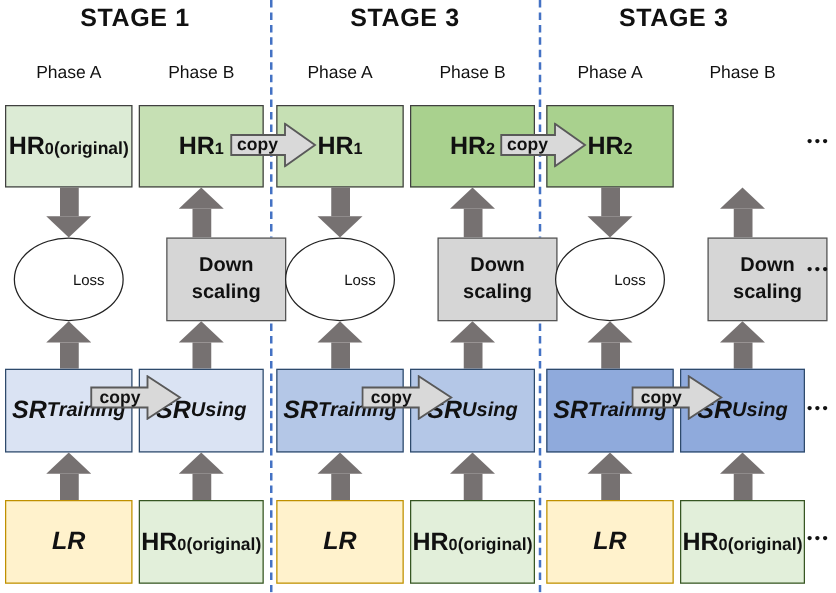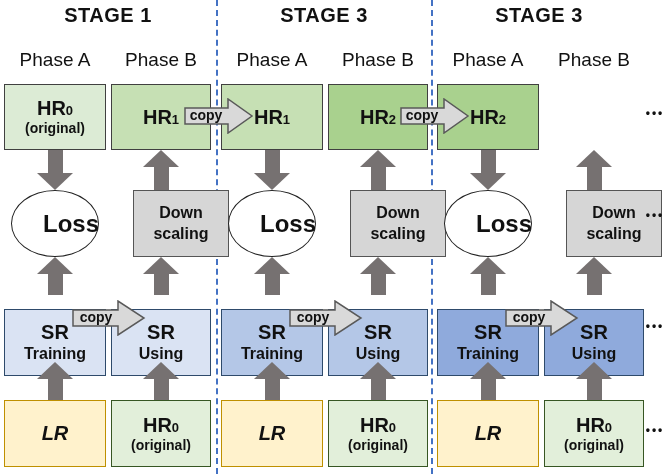--- a/index.html
+++ b/index.html
@@ -10,40 +10,40 @@
   .sep{position:absolute; top:0; bottom:0; width:0; border-left:2px dashed #4472C4;}
   .sep1{left:216px;} .sep2{left:431px;}
 
   .stage{position:absolute; top:0; height:464px;}
   .stage1{left:0; width:216px;}
   .stage2{left:217px; width:214px;}
   .stage3{left:433px; width:212px;}
 
   .stage-title{position:absolute; top:4px; left:0; right:0; text-align:center;
     font-size:20px; font-weight:bold; letter-spacing:.5px;}
-  .phase-label{position:absolute; top:49px; height:22px; text-align:center; font-size:19px;}
+  .phase-label{position:absolute; top:49px; height:22px; text-align:center; font-size:14px;}
 
   .ca{left:4px; width:102px;}
   .cb{left:111px; width:100px;}
 
-  .box{position:absolute; box-sizing:border-box; display:flex; flex-direction:column;
+  .box{position:absolute; box-sizing:border-box; display:flex; 
     align-items:center; justify-content:center; text-align:center;}
   .hr-row{top:84px; height:66px;}
   .mid-row{top:190px; height:67px;}
-  .sr-row{top:309px; height:67px;}
+  .sr-row{top:295px; height:67px;font-style:italic;}
   .in-row{top:400px; height:67px;}
 
   .hr-box{border:1.5px solid #404040;}
   .hr-line{line-height:1;}
   .hr-main{font-size:20px; font-weight:bold;}
   .hr-sub{font-size:13px; font-weight:bold;}
   .hr-note{font-size:14px; font-weight:bold; margin-top:2px;}
 
   .loss{left:11px; width:88px; background:#fff; border:1.5px solid #222; border-radius:50%;}
-  .loss-label{font-size:24px; font-weight:bold;margin-left:32px;}
+  .loss-label{font-size:12px; font-weight:normal;margin-left:32px;}
 
   .down-box{left:113px; width:96px; border:1.5px solid #555;margin-left:20px;}
   .down-label{font-size:16px; font-weight:600; line-height:1.3; width:72px;}
 
   .sr-box{border:1.5px solid #2E4A6B;}
   .sr-l1{font-size:20px; font-weight:bold; line-height:1.15;}
   .sr-l2{font-size:16px; font-weight:600; line-height:1.2;}
 
   .lr-box{border:1.5px solid #BF9000;font-style:italic;}
   .lr-label{font-size:20px; font-weight:bold;}

